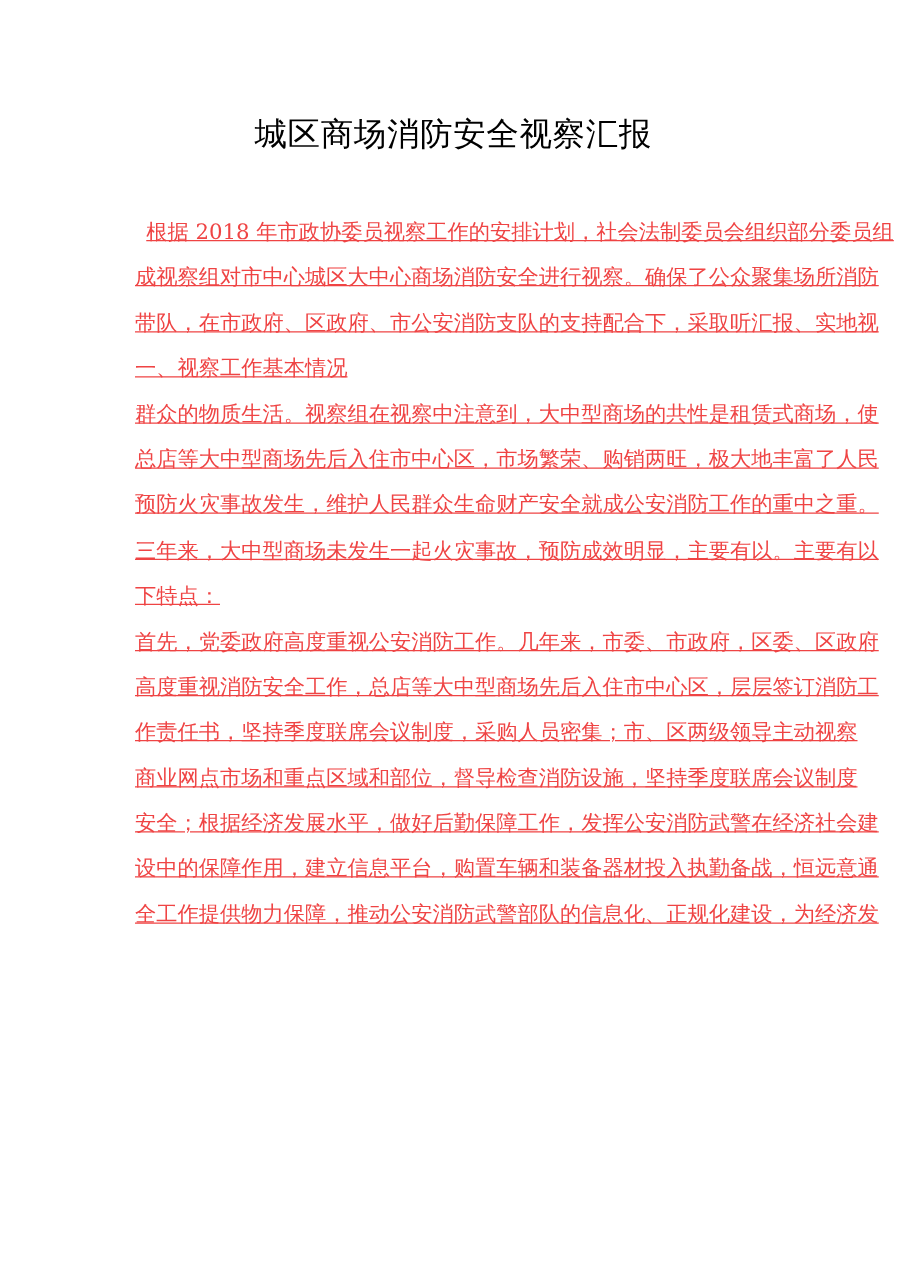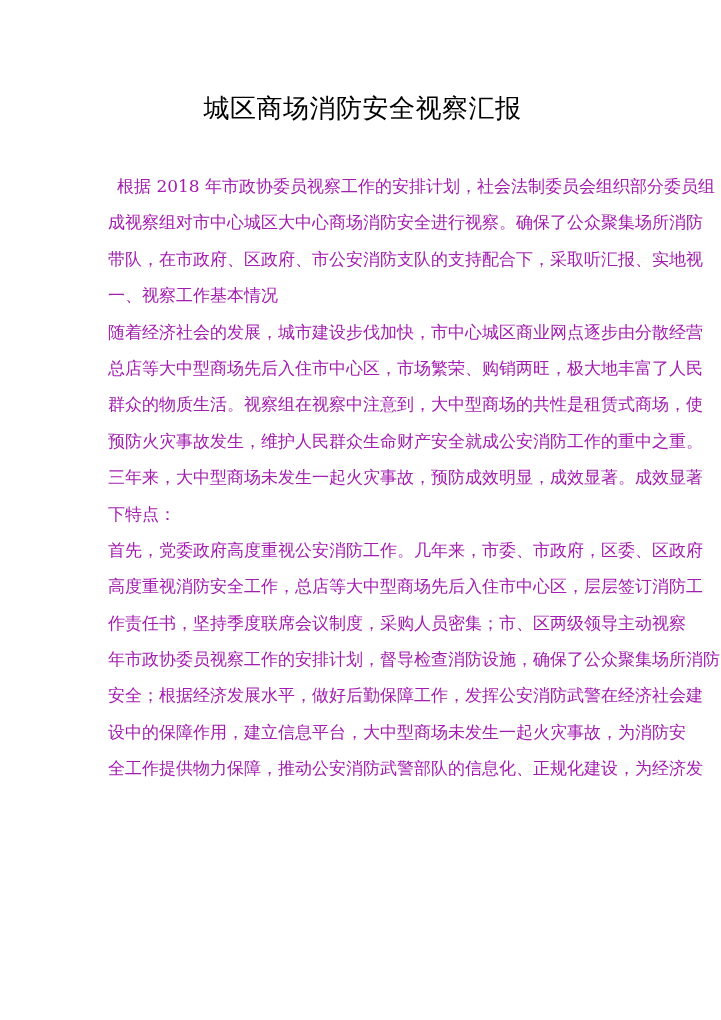--- a/index.html
+++ b/index.html
@@ -43,47 +43,47 @@
       width: 506px;
     }
     .line {
       display: block;
       height: 36.4px;
       line-height: 36.4px;
       font-size: 17px;
       white-space: nowrap;
       text-align: justify;
       text-align-last: justify;
-      color: #a21caf;
+      color: #ef4444;
+      text-decoration: underline;
     }
     .line.last {
       text-align-last: left;
     }
     .line.indent {
       padding-left: 9px;
     }
   </style>
 </head>
 <body>
 
 <div class="page">
   <h1 class="title">城区商场消防安全视察汇报</h1>
 
   <div class="body-text">
     <span class="line indent">根据 2018 年市政协委员视察工作的安排计划，社会法制委员会组织部分委员组</span>
     <span class="line">成视察组对市中心城区大中心商场消防安全进行视察。确保了公众聚集场所消防</span>
     <span class="line">带队，在市政府、区政府、市公安消防支队的支持配合下，采取听汇报、实地视</span>
     <span class="line last">一、视察工作基本情况</span>
-    <span class="line">随着经济社会的发展，城市建设步伐加快，市中心城区商业网点逐步由分散经营</span>
+    <span class="line">群众的物质生活。视察组在视察中注意到，大中型商场的共性是租赁式商场，使</span>
     <span class="line">总店等大中型商场先后入住市中心区，市场繁荣、购销两旺，极大地丰富了人民</span>
-    <span class="line">群众的物质生活。视察组在视察中注意到，大中型商场的共性是租赁式商场，使</span>
     <span class="line">预防火灾事故发生，维护人民群众生命财产安全就成公安消防工作的重中之重。</span>
-    <span class="line">三年来，大中型商场未发生一起火灾事故，预防成效明显，成效显著。成效显著</span>
+    <span class="line">三年来，大中型商场未发生一起火灾事故，预防成效明显，主要有以。主要有以</span>
     <span class="line last">下特点：</span>
     <span class="line">首先，党委政府高度重视公安消防工作。几年来，市委、市政府，区委、区政府</span>
     <span class="line">高度重视消防安全工作，总店等大中型商场先后入住市中心区，层层签订消防工</span>
     <span class="line">作责任书，坚持季度联席会议制度，采购人员密集；市、区两级领导主动视察</span>
-    <span class="line">年市政协委员视察工作的安排计划，督导检查消防设施，确保了公众聚集场所消防</span>
+    <span class="line">商业网点市场和重点区域和部位，督导检查消防设施，坚持季度联席会议制度</span>
     <span class="line">安全；根据经济发展水平，做好后勤保障工作，发挥公安消防武警在经济社会建</span>
-    <span class="line">设中的保障作用，建立信息平台，大中型商场未发生一起火灾事故，为消防安</span>
+    <span class="line">设中的保障作用，建立信息平台，购置车辆和装备器材投入执勤备战，恒远意通</span>
     <span class="line">全工作提供物力保障，推动公安消防武警部队的信息化、正规化建设，为经济发</span>
   </div>
 </div>
 
 </body></html>

